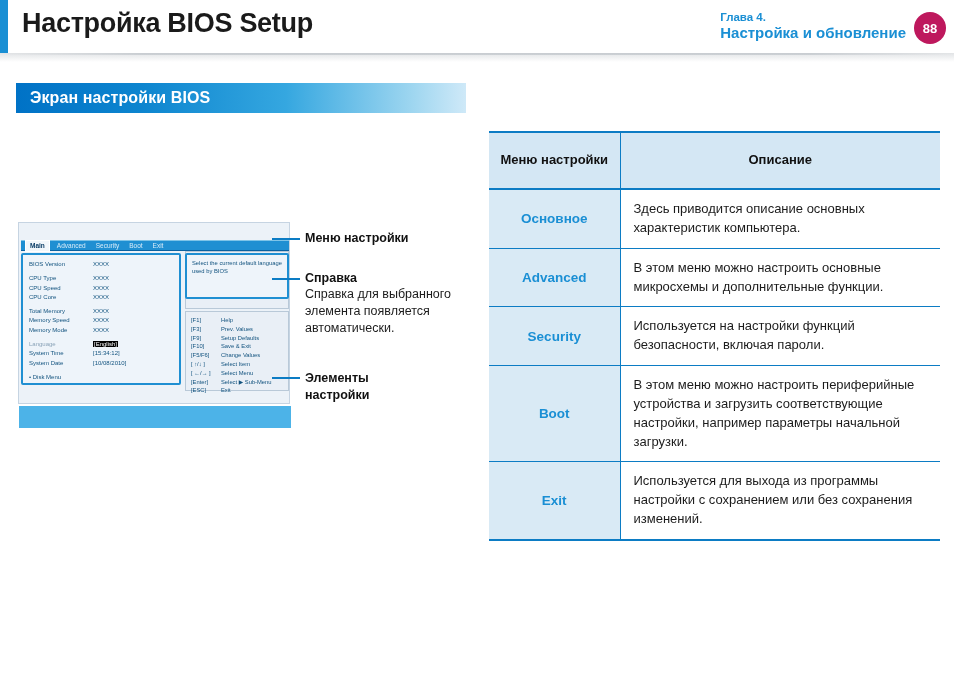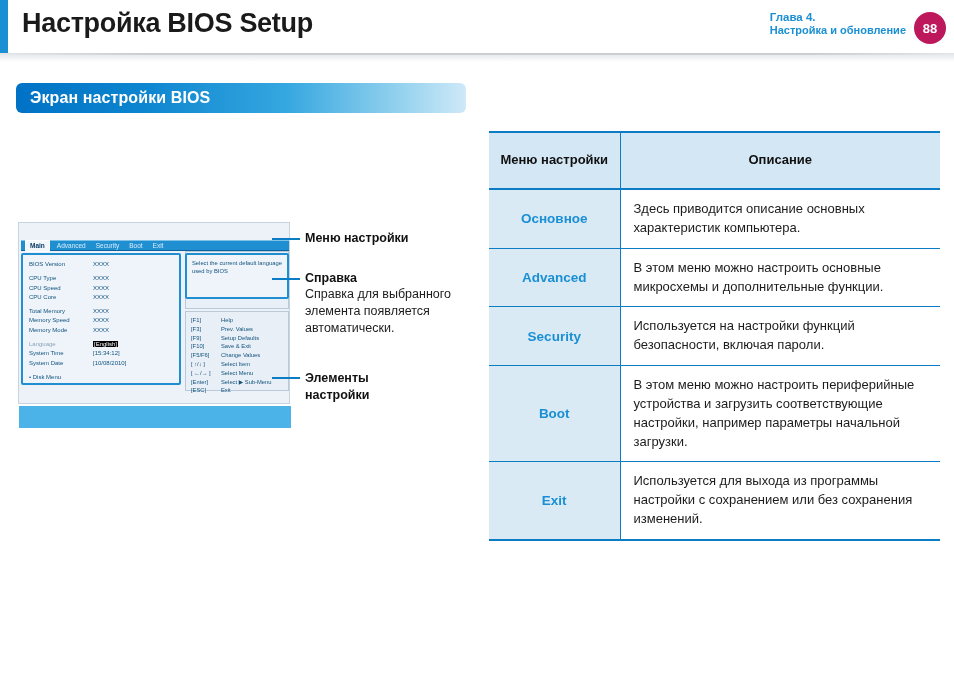--- a/index.html
+++ b/index.html
@@ -25,21 +25,21 @@
   }
   .header-right {
     position:absolute; right:48px; top:10px;
     text-align:left; line-height:1.25;
   }
   .header-chapter {
     font-size:11.5px; font-weight:bold; color:#1a8fd4;
     display:block; white-space:nowrap;
   }
   .header-chaptername {
-    font-size:11px; font-weight:bold; color:#1a8fd4;
+    font-size:15px; font-weight:bold; color:#1a8fd4;
     display:block; white-space:nowrap;
   }
   .page-badge {
     position:absolute; right:8px; top:12px;
     width:32px; height:32px; border-radius:50%;
     background:#be185d; color:#fff;
     font-size:13px; font-weight:bold;
     display:flex; align-items:center; justify-content:center;
   }
   .header-shadow {
@@ -47,21 +47,21 @@
     background:linear-gradient(to bottom, rgba(120,130,140,0.22), rgba(255,255,255,0));
   }
   .header-shadow::after{
     content:""; position:absolute; left:0; top:0; width:954px; height:2px;
     background:linear-gradient(to right, rgba(150,160,170,0.0), rgba(140,150,160,0.30) 15%, rgba(140,150,160,0.30) 85%, rgba(150,160,170,0.0));
   }
 
   
   .section-bar {
     position:absolute; left:16px; top:83px; width:450px; height:30px;
-    border-radius:6px;
+    border-radius:0;
     background:linear-gradient(to right, #0072c6 0%, #0d85cf 28%, #35a7e0 60%, #9ed6f0 88%, #cfe9f8 100%);
     display:flex; align-items:center;
   }
   .section-bar-text {
     color:#ffffff; font-size:16px; font-weight:bold;
     padding-left:14px; letter-spacing:0.1px;
   }
 
   
   .note-box {

